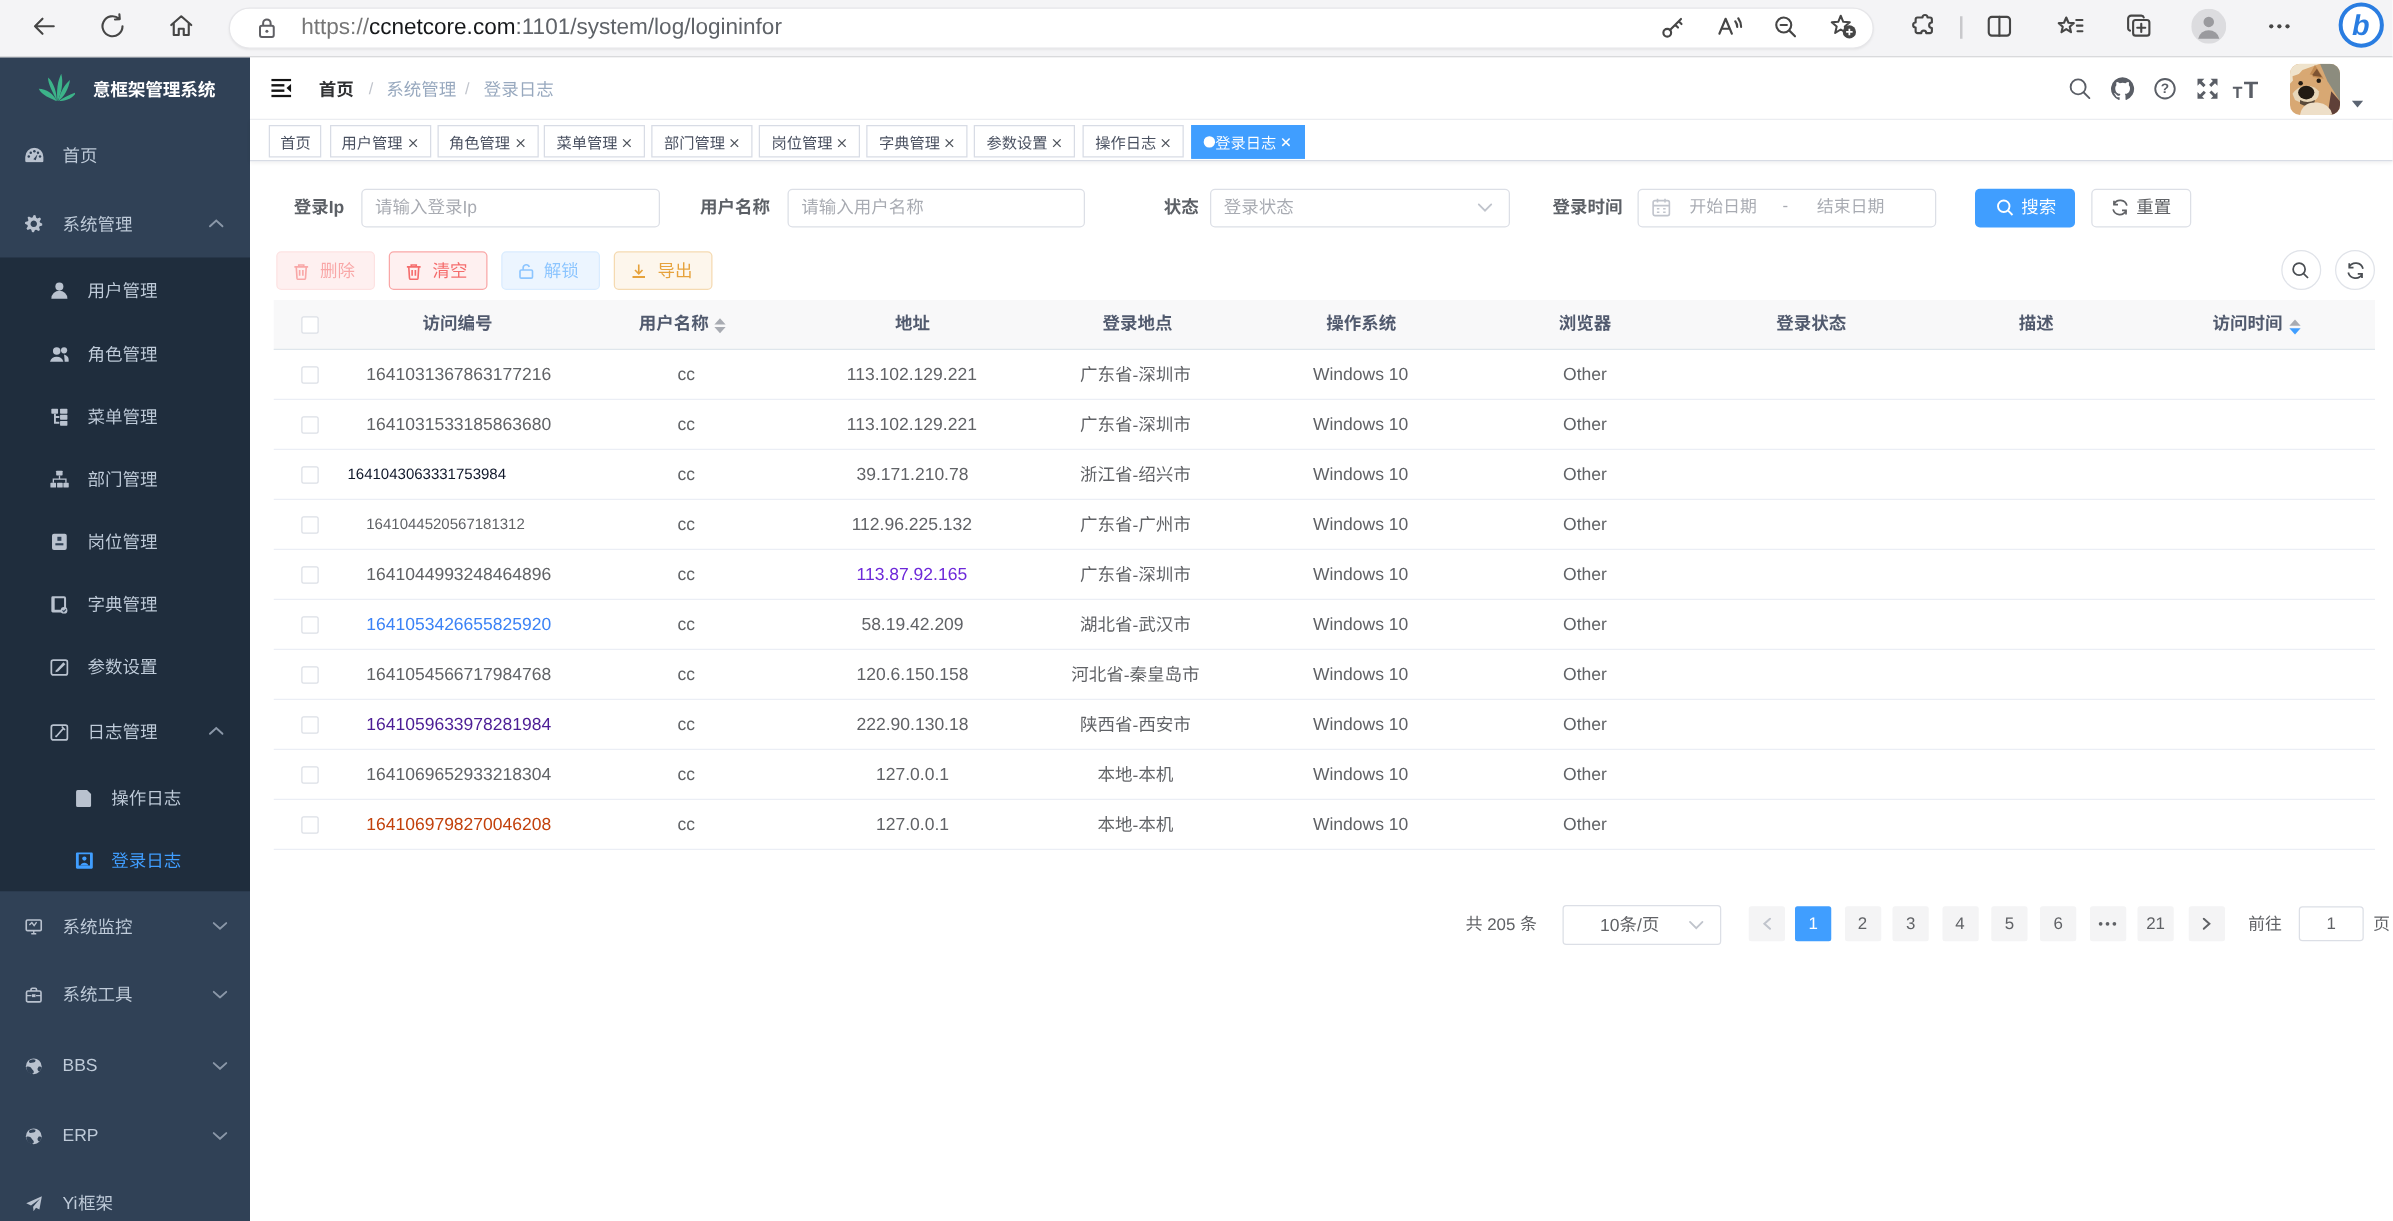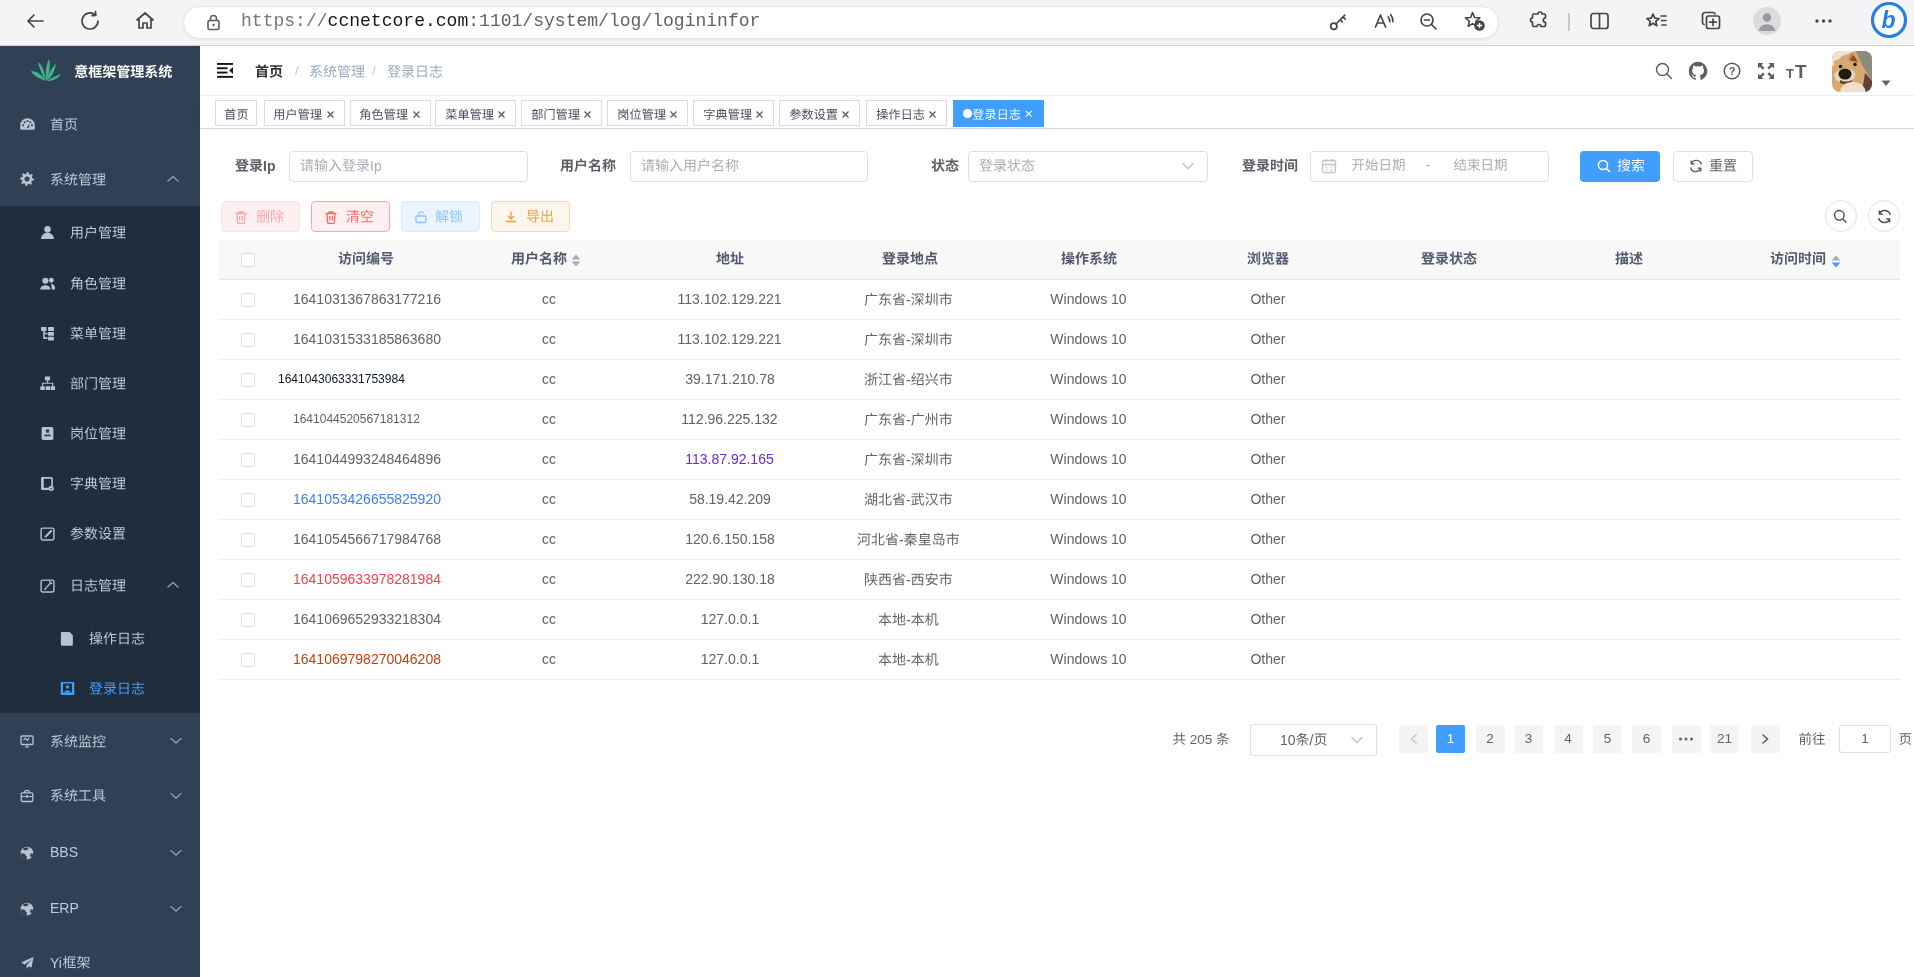--- a/index.html
+++ b/index.html
@@ -141,21 +141,21 @@
     </g>
   </svg>
 <div style="position:absolute;left:183.0px;top:5.5px;width:1316.0px;height:33.0px;background:#fff;border:1px solid #e6e6e9;border-radius:17px;box-shadow:0 1px 2px rgba(0,0,0,.06)"></div>
 <svg style="position:absolute;left:206.0px;top:14.0px" width="15.0" height="17.0">
     <g stroke="#5f5f64" stroke-width="1.6" fill="none">
       <rect x="2" y="6.5" width="11" height="9" rx="1.5"></rect>
       <path d="M4.5 6.5 V4.5 a3 3 0 0 1 6 0 V6.5"></path>
     </g>
     <circle cx="7.5" cy="11" r="1.2" fill="#5f5f64"></circle>
   </svg>
-<div style="position:absolute;left:241px;top:7.97px;font-size:18.04px;line-height:27.06px;white-space:pre;font-family:Liberation Mono, monospace"><span style="color:#767676">https://</span><span style="color:#16181a">ccnetcore.com</span><span style="color:#5f6368">:1101/system/log/logininfor</span></div>
+<div style="position:absolute;left:241px;top:7.97px;font-size:18.04px;line-height:27.06px;white-space:pre;font-family:Liberation Sans, sans-serif"><span style="color:#767676">https://</span><span style="color:#16181a">ccnetcore.com</span><span style="color:#5f6368">:1101/system/log/logininfor</span></div>
 <svg style="position:absolute;left:1329.0px;top:12.0px" width="19.0" height="19.0">
     <g stroke="#464646" stroke-width="1.7" fill="none" stroke-linecap="round" stroke-linejoin="round">
       <circle cx="4.8" cy="14.2" r="3.1"></circle>
       <path d="M7 12 L15.8 3.2 M11.2 7.8 L13.4 10 M14 5 L16.2 7.2"></path>
     </g>
   </svg>
 <svg style="position:absolute;left:1374.0px;top:12.0px" width="21.0" height="19.0">
     <g stroke="#464646" stroke-width="1.7" fill="none" stroke-linecap="round" stroke-linejoin="round">
       <path d="M1.5 15 L6.5 3 L11.5 15 M3.2 11 H9.8"></path>
       <path d="M14.2 5 a7.5 7.5 0 0 1 1.6 4.6"></path>
@@ -980,21 +980,21 @@
     <text x="56.00" y="20.51" font-size="14.00" font-family="Liberation Sans, sans-serif">-</text>
     <use href="#r79E6" transform="translate(60.66,20.51) scale(0.01400,-0.01400)"></use>
     <use href="#r7687" transform="translate(74.66,20.51) scale(0.01400,-0.01400)"></use>
     <use href="#r5C9B" transform="translate(88.66,20.51) scale(0.01400,-0.01400)"></use>
     <use href="#r5E02" transform="translate(102.66,20.51) scale(0.01400,-0.01400)"></use>
   </svg>
 <div style="position:absolute;left:1050.37px;top:528.70px;font-size:14.00px;color:#606266;line-height:21.00px;white-space:pre">Windows 10</div>
 <div style="position:absolute;left:1250.49px;top:528.70px;font-size:14.00px;color:#606266;line-height:21.00px;white-space:pre">Other</div>
 <div style="position:absolute;left:219.0px;top:560.0px;width:1681.0px;height:40.0px;border-bottom:1px solid #ebeef5"></div>
 <div style="position:absolute;left:241.0px;top:573.0px;width:14.0px;height:14.0px;background:#fff;border:1px solid #dcdfe6;border-radius:2px"></div>
-<div style="position:absolute;left:293.03px;top:568.70px;font-size:14.00px;color:#ef4444;line-height:21.00px;white-space:pre">1641059633978281984</div>
+<div style="position:absolute;left:293.03px;top:568.70px;font-size:14.00px;color:#4c1d95;line-height:21.00px;white-space:pre">1641059633978281984</div>
 <div style="position:absolute;left:542.00px;top:568.70px;font-size:14.00px;color:#606266;line-height:21.00px;white-space:pre">cc</div>
 <div style="position:absolute;left:685.23px;top:568.70px;font-size:14.00px;color:#606266;line-height:21.00px;white-space:pre">222.90.130.18</div>
 <svg style="position:absolute;left:850.17px;top:563.80px;overflow:visible" width="117" height="31" fill="#606266">
     <use href="#r9655" transform="translate(14.00,20.51) scale(0.01400,-0.01400)"></use>
     <use href="#r897F" transform="translate(28.00,20.51) scale(0.01400,-0.01400)"></use>
     <use href="#r7701" transform="translate(42.00,20.51) scale(0.01400,-0.01400)"></use>
     <text x="56.00" y="20.51" font-size="14.00" font-family="Liberation Sans, sans-serif">-</text>
     <use href="#r897F" transform="translate(60.66,20.51) scale(0.01400,-0.01400)"></use>
     <use href="#r5B89" transform="translate(74.66,20.51) scale(0.01400,-0.01400)"></use>
     <use href="#r5E02" transform="translate(88.66,20.51) scale(0.01400,-0.01400)"></use>

